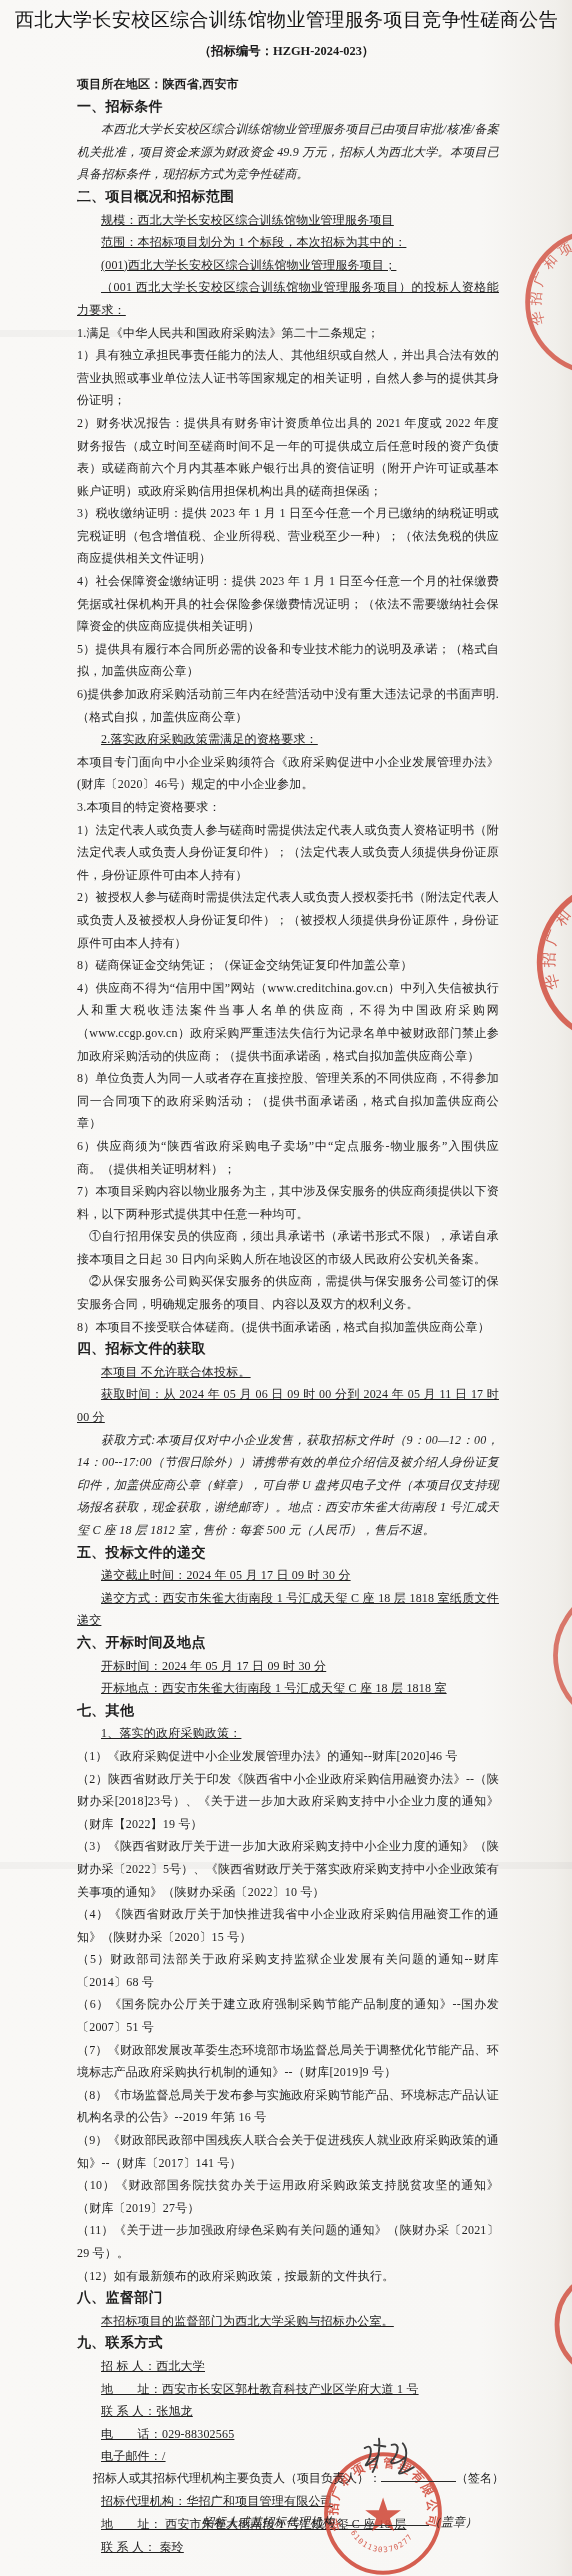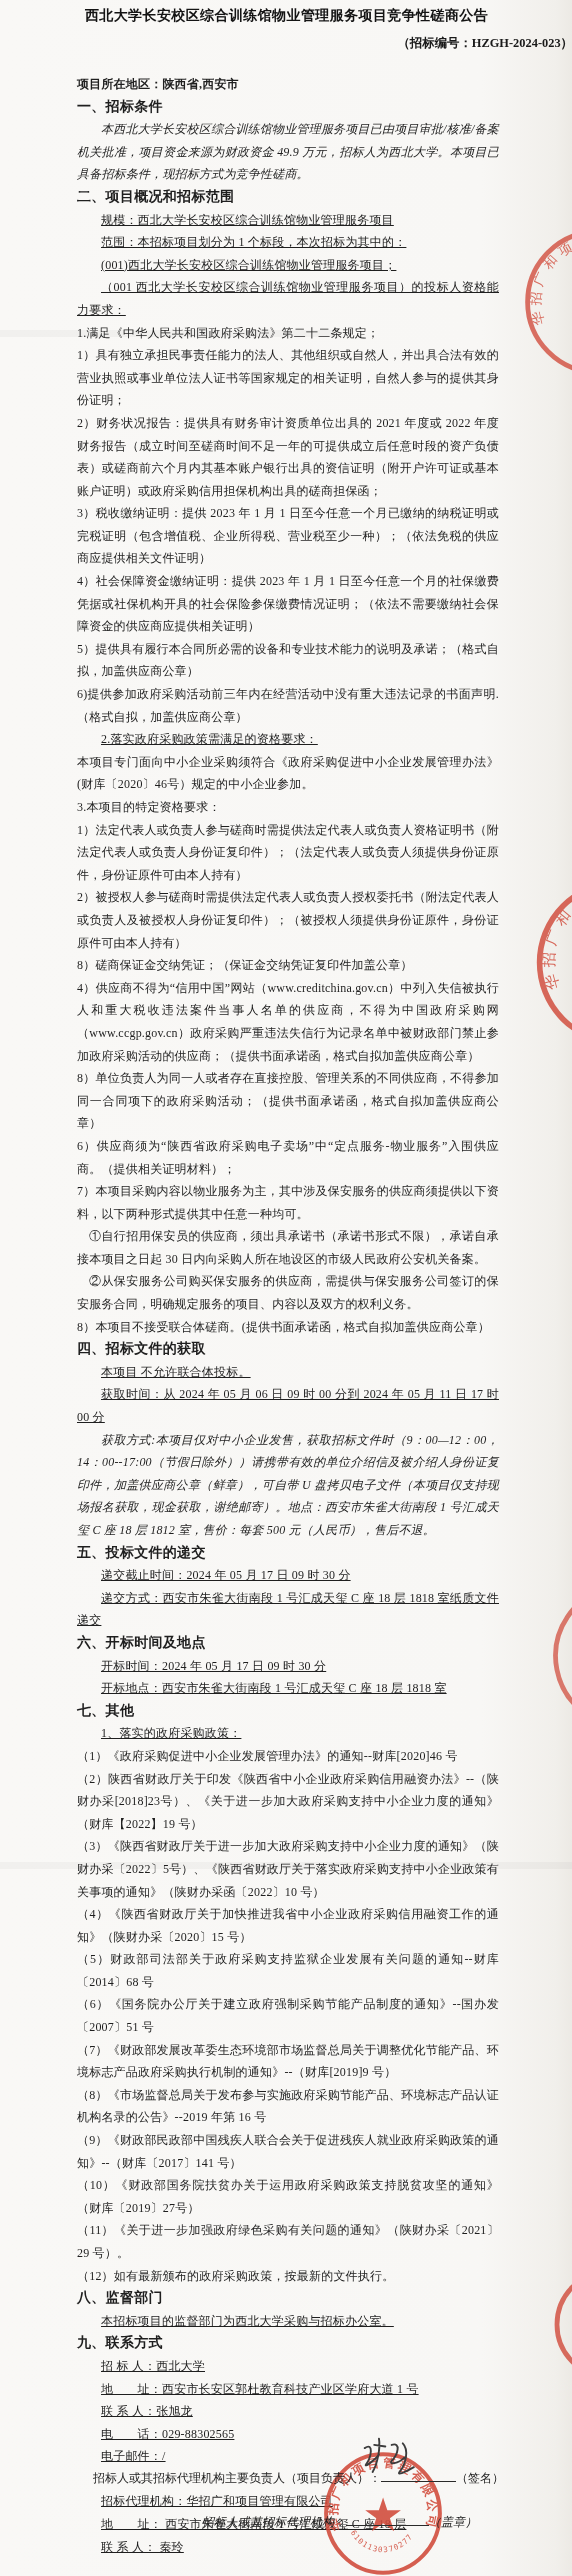--- a/index.html
+++ b/index.html
@@ -1,22 +1,22 @@
 <!DOCTYPE html>
 <html style="font-size:12.8px"><head>
 <meta charset="utf-8">
 <style>
   html,body{margin:0;padding:0;background:#eceae7;}
   .page{
     position:relative;width:573px;height:2576px;margin:0 auto;overflow:hidden;
     background:linear-gradient(90deg,#f9f8f6 0%,#f8f7f5 84%,#f1efeb 97%,#ece9e4 100%);
     font-family:"Liberation Serif","DejaVu Serif",serif;color:#1f1f1f;
   }
-  .title{padding-top:7.2px;text-align:center;font-size:14px;font-weight:bold;color:#141414;letter-spacing:0.4px;}
-  .subtitle{text-align:right;font-size:12.4px;font-weight:bold;margin-top:9.6px;color:#1a1a1a;}
+  .title{padding-top:7.2px;text-align:center;font-size:19px;font-weight:normal;color:#141414;letter-spacing:0.4px;}
+  .subtitle{text-align:center;font-size:12.4px;font-weight:bold;margin-top:9.6px;color:#1a1a1a;}
   .doc-body{position:absolute;left:77px;top:73px;width:422px;font-size:12px;}
   p.ln{margin:0;line-height:22.6px;text-align:justify;letter-spacing:0.2px;}
   p.h1{font-weight:bold;font-size:14px;letter-spacing:0.3px;}
   p.meta{font-weight:bold;}
   p.body{text-indent:2em;font-style:italic;}
   p.ind2{text-indent:2em;text-decoration:underline;}
   p.ind1{text-indent:1em;}
   p.gap{height:22.4px;}
   .sig-line{position:absolute;left:93px;top:2458px;font-size:12px;white-space:nowrap;}
   .seal-line{position:absolute;left:202px;top:2502px;font-size:12px;white-space:nowrap;font-style:italic;}

